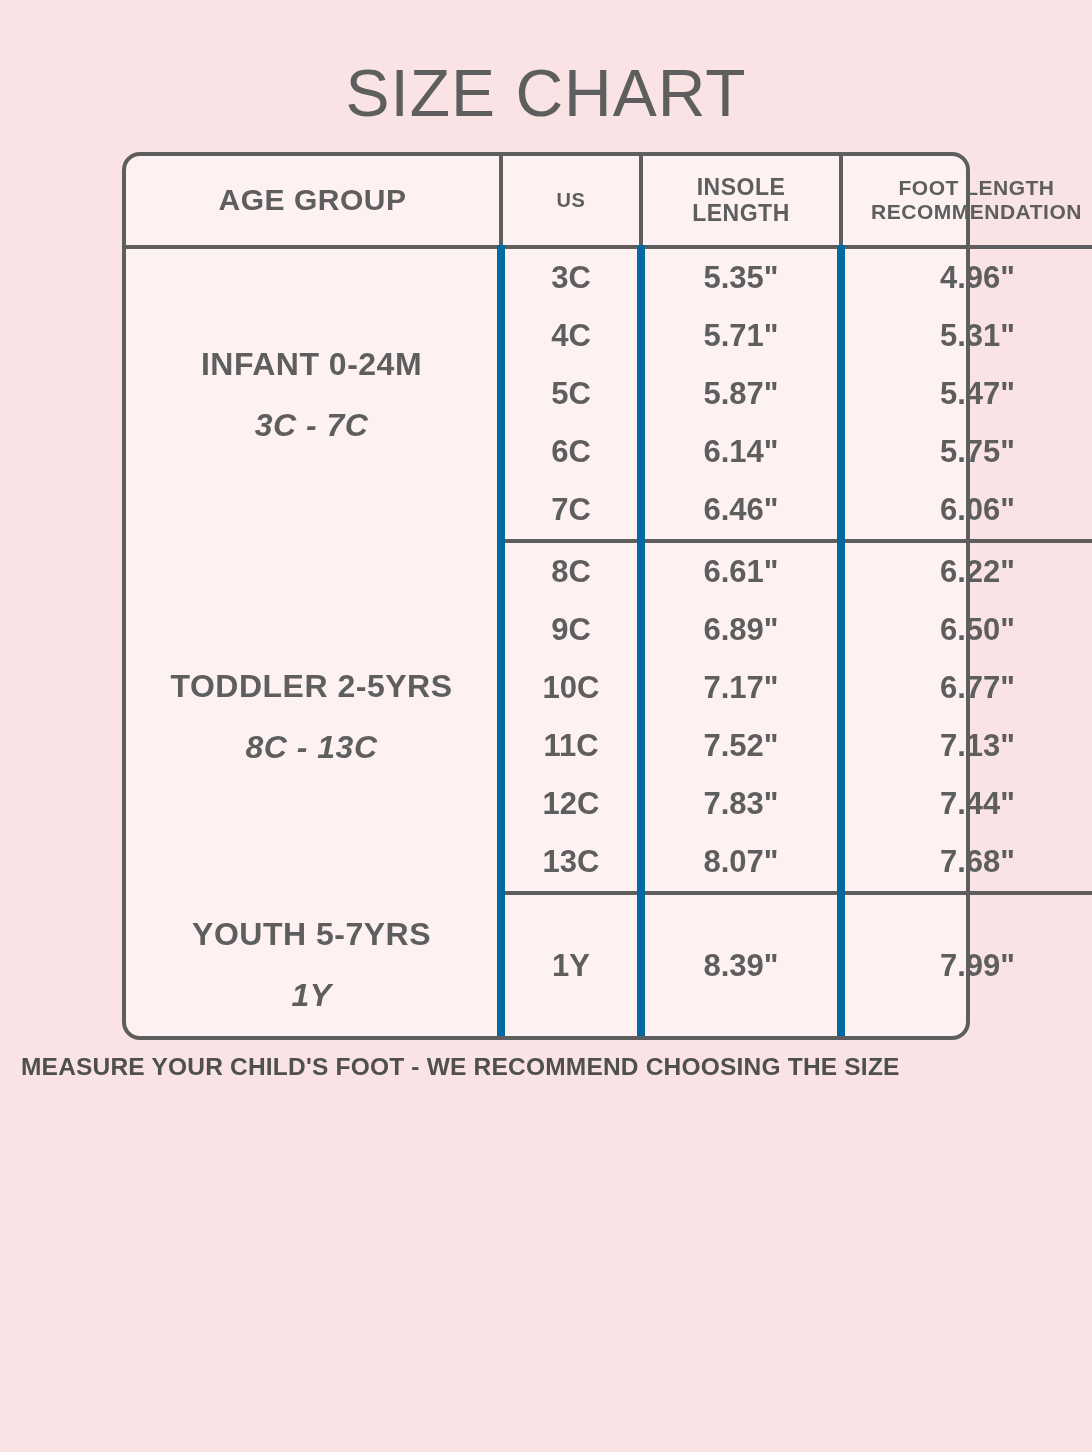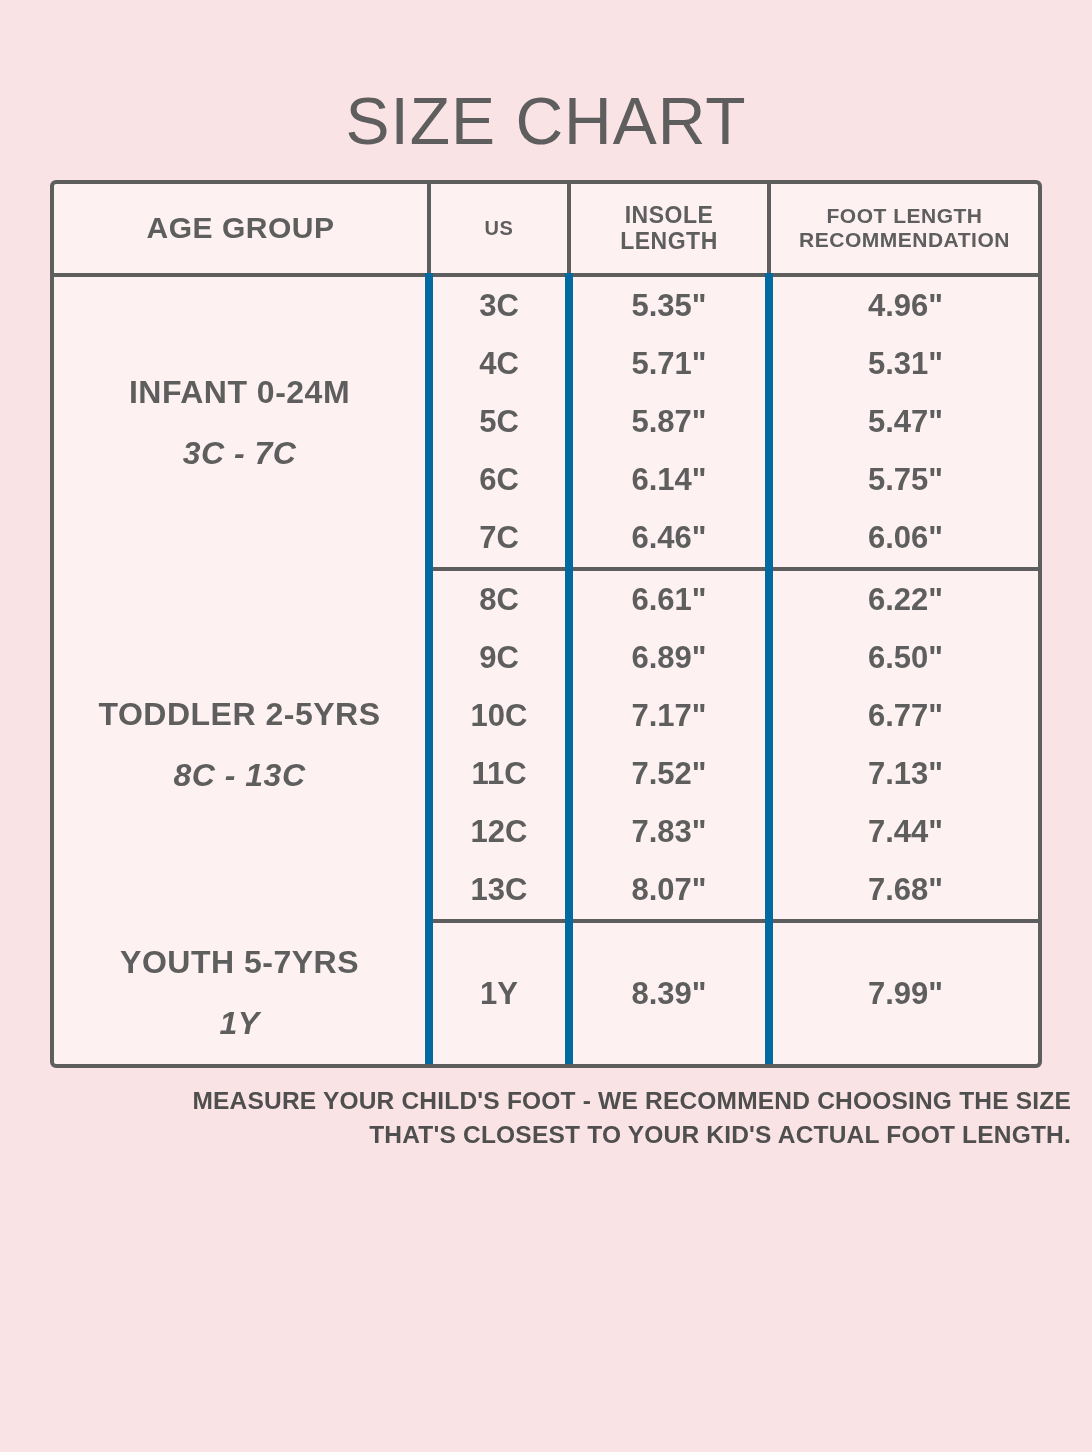--- a/index.html
+++ b/index.html
@@ -21,29 +21,29 @@
     box-sizing: border-box;
     display: flex;
     flex-direction: column;
     align-items: center;
   }
   .title {
     font-size: 66px;
     letter-spacing: 1px;
     font-weight: 400;
     color: #5e5e5e;
-    margin-top: 88px;
+    margin-top: 60px;
     margin-bottom: 26px;
     text-align: center;
     line-height: 1;
   }
   .chart {
-    width: 992px;
+    width: 848px;
     border: 4px solid #5e5e5e;
-    border-radius: 6px;
+    border-radius: 18px;
     background: #fdf1f2;
     box-sizing: border-box;
   }
   table {
     width: 100%;
     border-collapse: collapse;
     table-layout: fixed;
   }
   col.c-age { width: 375px; }
   col.c-us { width: 140px; }
@@ -90,27 +90,27 @@
   .val-cell {
     font-size: 31px;
     font-weight: bold;
   }
   tbody tr.row td { padding: 11px 4px; }
 
   tbody tr.group-end td { border-bottom: 4px solid #5e5e5e; }
 
   .footer {
     width: 1050px;
-    text-align: right;
+    text-align: left;
     font-size: 24.5px;
     font-weight: bold;
     letter-spacing: 0.2px;
     line-height: 1.35;
     color: #4f4f4f;
-    margin-top: 16px;
+    margin-top: 10px;
   }
 </style>
 </head>
 <body>
 
 <div class="page">
 
   <div class="title">SIZE CHART</div>
 
   <div class="chart">
@@ -211,16 +211,15 @@
           <td class="val-cell">8.39"</td>
           <td class="val-cell">7.99"</td>
         </tr>
 
       </tbody>
     </table>
   </div>
 
   <div class="footer">
     <div>MEASURE YOUR CHILD'S FOOT - WE RECOMMEND CHOOSING THE SIZE</div>
-    <div>THAT'S CLOSEST TO YOUR KID'S ACTUAL FOOT LENGTH.</div>
   </div>
 
 </div>
 
 </body></html>

